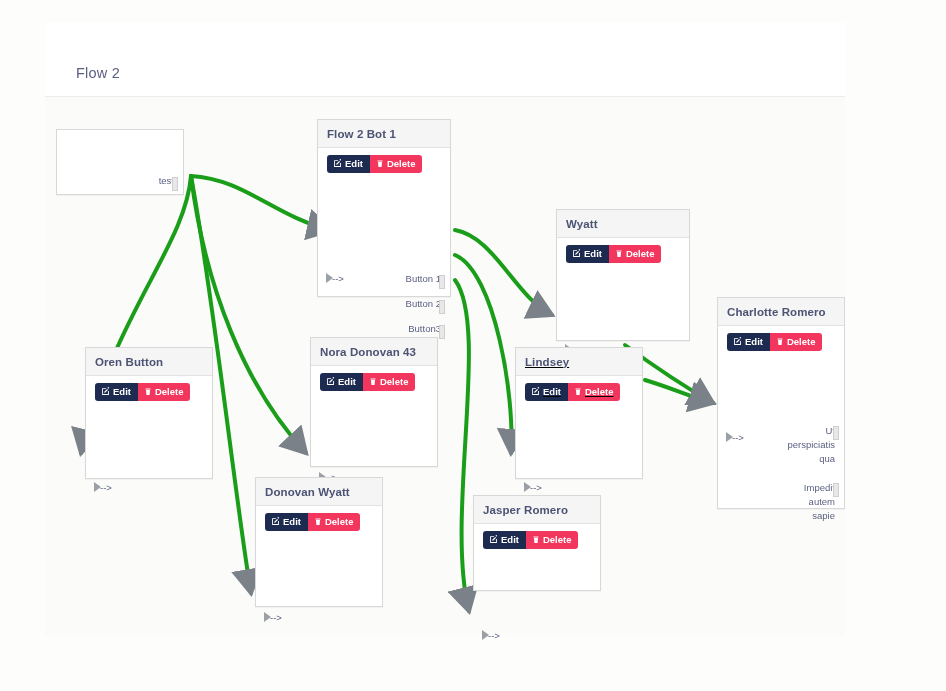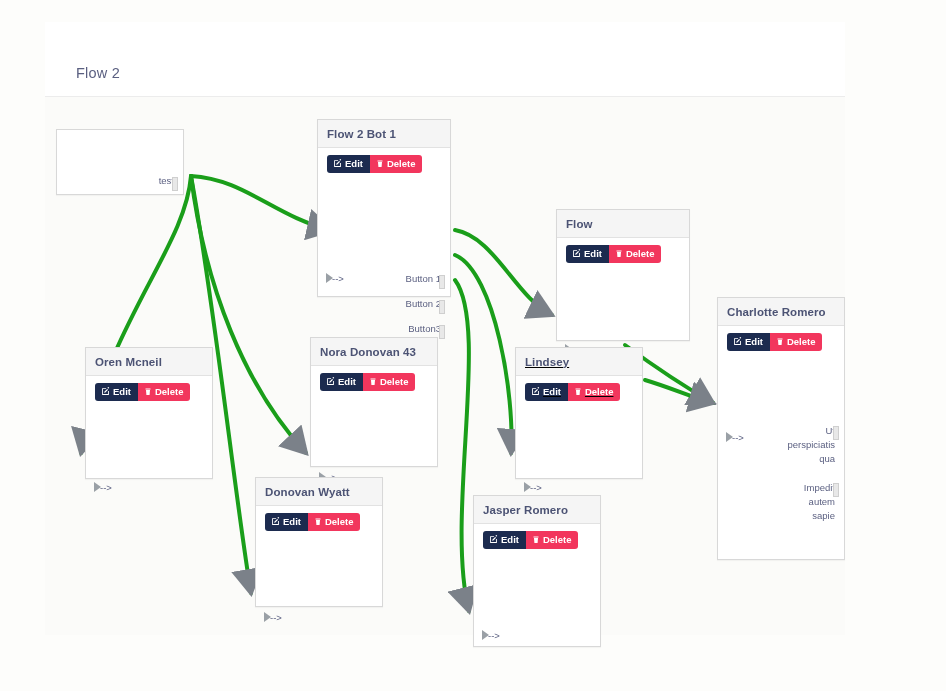--- a/index.html
+++ b/index.html
@@ -189,47 +189,47 @@
               </button>
             </div>
             <div class="port port-in" style="top: 125px;"><span class="port-marker marker-in"></span><span>--&gt;</span></div>
             <div class="port port-out" style="top: 125px;"><span style="white-space: pre;">Button 1</span><span class="marker-out-sq" style="top: 2px;"></span></div>
             <div class="port port-out" style="top: 150px;"><span style="white-space: pre;">Button 2</span><span class="marker-out-sq" style="top: 2px;"></span></div>
             <div class="port port-out" style="top: 175px;"><span style="white-space: pre;">Button3</span><span class="marker-out-sq" style="top: 2px;"></span></div>
           </div>
         </div>
         <div class="node" style="left: 511px; top: 112px; width: 134px; height: 132px;">
           <div class="node-header">
-            <span class="node-title">Flow</span>
-          </div>
-          <div class="node-body">
-            <div class="btn-row">
-              <button class="btn btn-edit">
-                <span>
-                  <svg width="9" height="9" viewBox="0 0 16 16" aria-hidden="true">
-                    <path fill="#ffffff" d="M2 2h7v1.6H3.6v8.8h8.8V7H14v7H2z"></path>
-                    <path fill="#ffffff" d="M14.6 1.4 13 3l-1.6-1.6 1.6-1.6zM6.2 8.2 10.9 3.5l1.6 1.6-4.7 4.7-2.2.6z"></path>
-                  </svg>
-                </span>
-                <span>Edit</span>
-              </button>
-              <button class="btn btn-delete">
-                <span>
-                  <svg width="8" height="9" viewBox="0 0 16 16" aria-hidden="true">
-                    <path fill="#ffffff" d="M3 2h10v2H3z"></path>
-                    <path fill="#ffffff" d="M4 5h8l-.8 10H4.8z"></path>
-                  </svg>
-                </span>
-                <span>Delete</span>
-              </button>
-            </div>
-            <div class="port port-in" style="top: 106px;"><span class="port-marker marker-in"></span><span>--&gt;</span></div>
-          </div>
-        </div>
-        <div class="node" style="left: 672px; top: 200px; width: 128px; height: 263px;">
+            <span class="node-title">Wyatt</span>
+          </div>
+          <div class="node-body">
+            <div class="btn-row">
+              <button class="btn btn-edit">
+                <span>
+                  <svg width="9" height="9" viewBox="0 0 16 16" aria-hidden="true">
+                    <path fill="#ffffff" d="M2 2h7v1.6H3.6v8.8h8.8V7H14v7H2z"></path>
+                    <path fill="#ffffff" d="M14.6 1.4 13 3l-1.6-1.6 1.6-1.6zM6.2 8.2 10.9 3.5l1.6 1.6-4.7 4.7-2.2.6z"></path>
+                  </svg>
+                </span>
+                <span>Edit</span>
+              </button>
+              <button class="btn btn-delete">
+                <span>
+                  <svg width="8" height="9" viewBox="0 0 16 16" aria-hidden="true">
+                    <path fill="#ffffff" d="M3 2h10v2H3z"></path>
+                    <path fill="#ffffff" d="M4 5h8l-.8 10H4.8z"></path>
+                  </svg>
+                </span>
+                <span>Delete</span>
+              </button>
+            </div>
+            <div class="port port-in" style="top: 106px;"><span class="port-marker marker-in"></span><span>--&gt;</span></div>
+          </div>
+        </div>
+        <div class="node" style="left: 672px; top: 200px; width: 128px; height: 212px;">
           <div class="node-header">
             <span class="node-title">Charlotte Romero</span>
           </div>
           <div class="node-body">
             <div class="btn-row">
               <button class="btn btn-edit">
                 <span>
                   <svg width="9" height="9" viewBox="0 0 16 16" aria-hidden="true">
                     <path fill="#ffffff" d="M2 2h7v1.6H3.6v8.8h8.8V7H14v7H2z"></path>
                     <path fill="#ffffff" d="M14.6 1.4 13 3l-1.6-1.6 1.6-1.6zM6.2 8.2 10.9 3.5l1.6 1.6-4.7 4.7-2.2.6z"></path>
@@ -251,21 +251,21 @@
             <div class="port port-out port-multiline" style="top: 98px;"><span style="white-space: pre;">Ut
 perspiciatis
 qua</span><span class="marker-out-sq" style="top: 2px;"></span></div>
             <div class="port port-out port-multiline" style="top: 155px;"><span style="white-space: pre;">Impedit
 autem
 sapie</span><span class="marker-out-sq" style="top: 2px;"></span></div>
           </div>
         </div>
         <div class="node" style="left: 40px; top: 250px; width: 128px; height: 132px;">
           <div class="node-header">
-            <span class="node-title">Oren Mcneil</span>
+            <span class="node-title">Oren Button</span>
           </div>
           <div class="node-body">
             <div class="btn-row">
               <button class="btn btn-edit">
                 <span>
                   <svg width="9" height="9" viewBox="0 0 16 16" aria-hidden="true">
                     <path fill="#ffffff" d="M2 2h7v1.6H3.6v8.8h8.8V7H14v7H2z"></path>
                     <path fill="#ffffff" d="M14.6 1.4 13 3l-1.6-1.6 1.6-1.6zM6.2 8.2 10.9 3.5l1.6 1.6-4.7 4.7-2.2.6z"></path>
                   </svg>
                 </span>
@@ -361,21 +361,21 @@
                     <path fill="#ffffff" d="M3 2h10v2H3z"></path>
                     <path fill="#ffffff" d="M4 5h8l-.8 10H4.8z"></path>
                   </svg>
                 </span>
                 <span>Delete</span>
               </button>
             </div>
             <div class="port port-in" style="top: 106px;"><span class="port-marker marker-in"></span><span>--&gt;</span></div>
           </div>
         </div>
-        <div class="node" style="left: 428px; top: 398px; width: 128px; height: 152px;">
+        <div class="node" style="left: 428px; top: 398px; width: 128px; height: 96px;">
           <div class="node-header">
             <span class="node-title">Jasper Romero</span>
           </div>
           <div class="node-body">
             <div class="btn-row">
               <button class="btn btn-edit">
                 <span>
                   <svg width="9" height="9" viewBox="0 0 16 16" aria-hidden="true">
                     <path fill="#ffffff" d="M2 2h7v1.6H3.6v8.8h8.8V7H14v7H2z"></path>
                     <path fill="#ffffff" d="M14.6 1.4 13 3l-1.6-1.6 1.6-1.6zM6.2 8.2 10.9 3.5l1.6 1.6-4.7 4.7-2.2.6z"></path>

